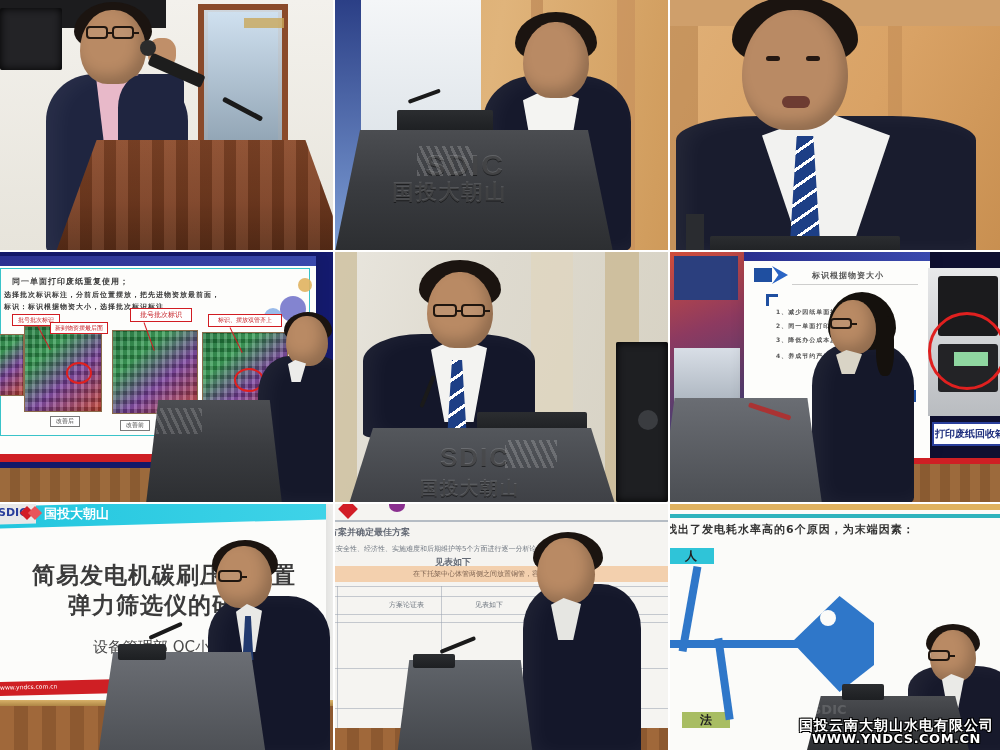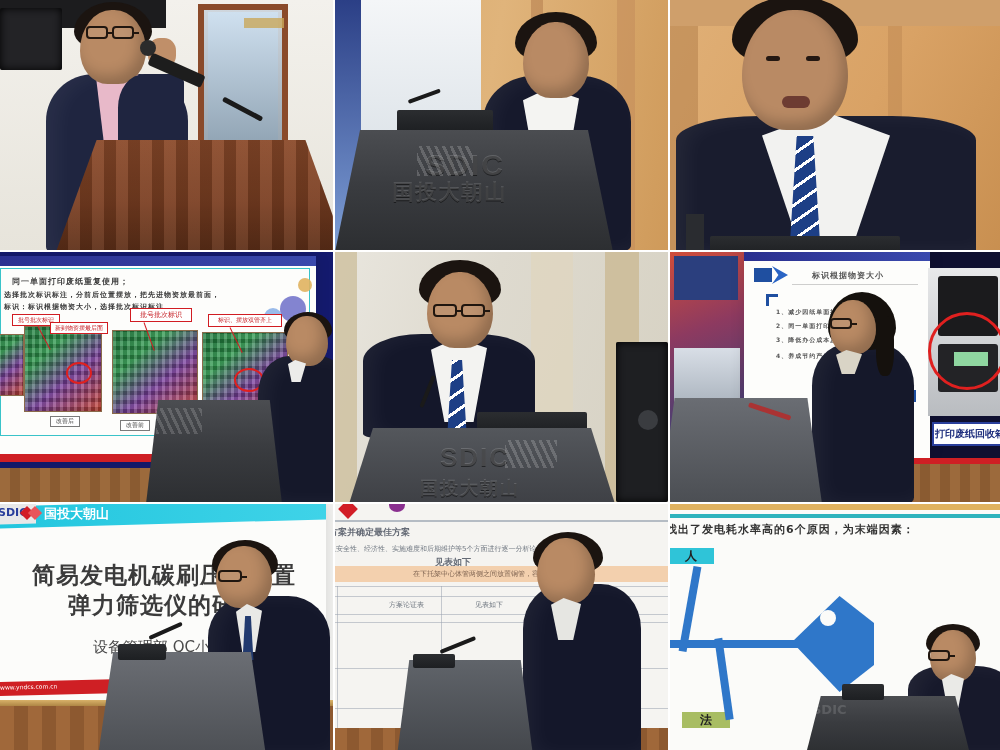--- a/index.html
+++ b/index.html
@@ -472,14 +472,18 @@
       <div class="head" style="left:260px;top:126px;width:46px;height:52px;"></div>
       <div class="glasses" style="left:258px;top:146px;width:22px;height:11px;"></div>
       <div style="position:absolute;left:272px;top:170px;width:22px;height:34px;background:#eaeae7;clip-path:polygon(42% 0,100% 14%,74% 100%,24% 100%,0 16%);"></div>
     </div>
 
     <div class="podium podium-dark" style="left:136px;top:192px;width:164px;height:58px;"></div>
     <div class="laptop" style="left:172px;top:180px;width:42px;height:16px;"></div>
     <div style="position:absolute;left:142px;top:198px;color:rgba(255,255,255,.14);font-size:13px;font-weight:700;font-family:'DejaVu Sans',sans-serif;">SDIC</div>
   </div>
 
+  <div class="watermark">
+    <div class="wm-cn">国投云南大朝山水电有限公司</div>
+    <div class="wm-url">WWW.YNDCS.COM.CN</div>
+  </div>
 
 </div>
 
 </body></html>

